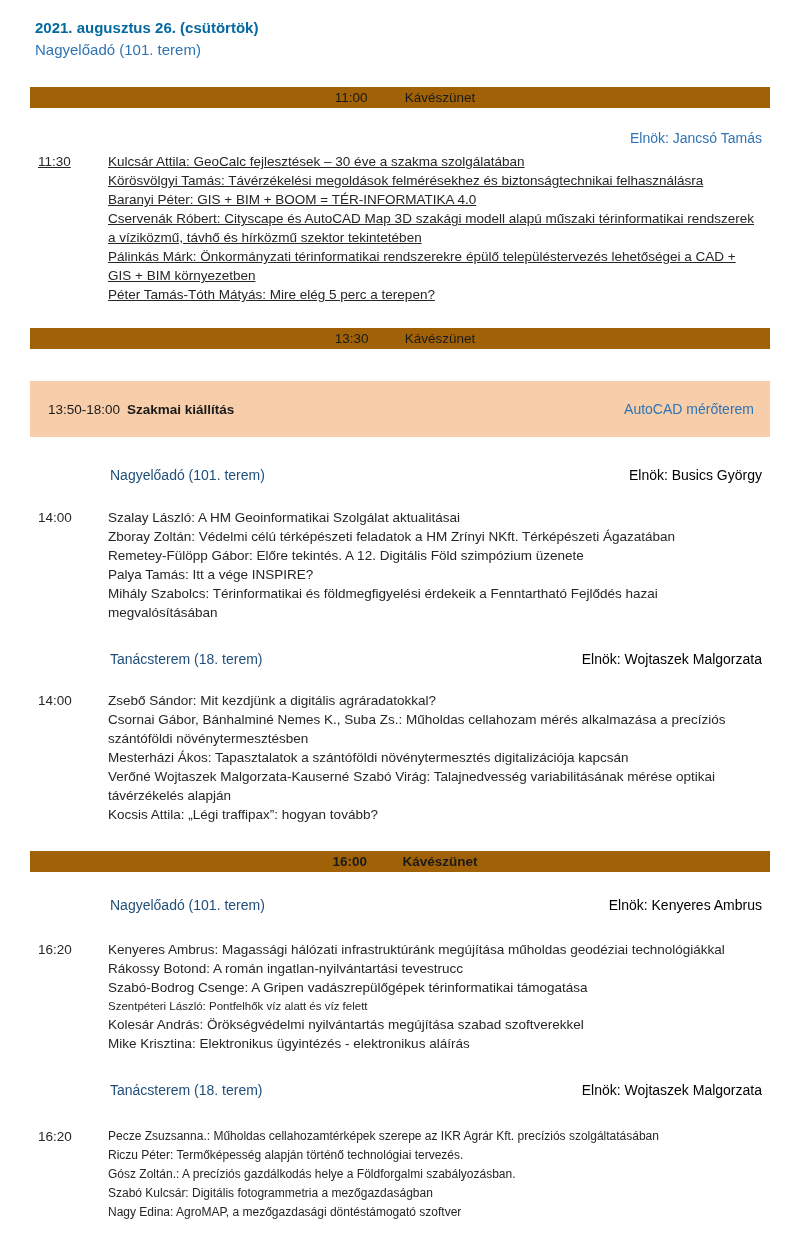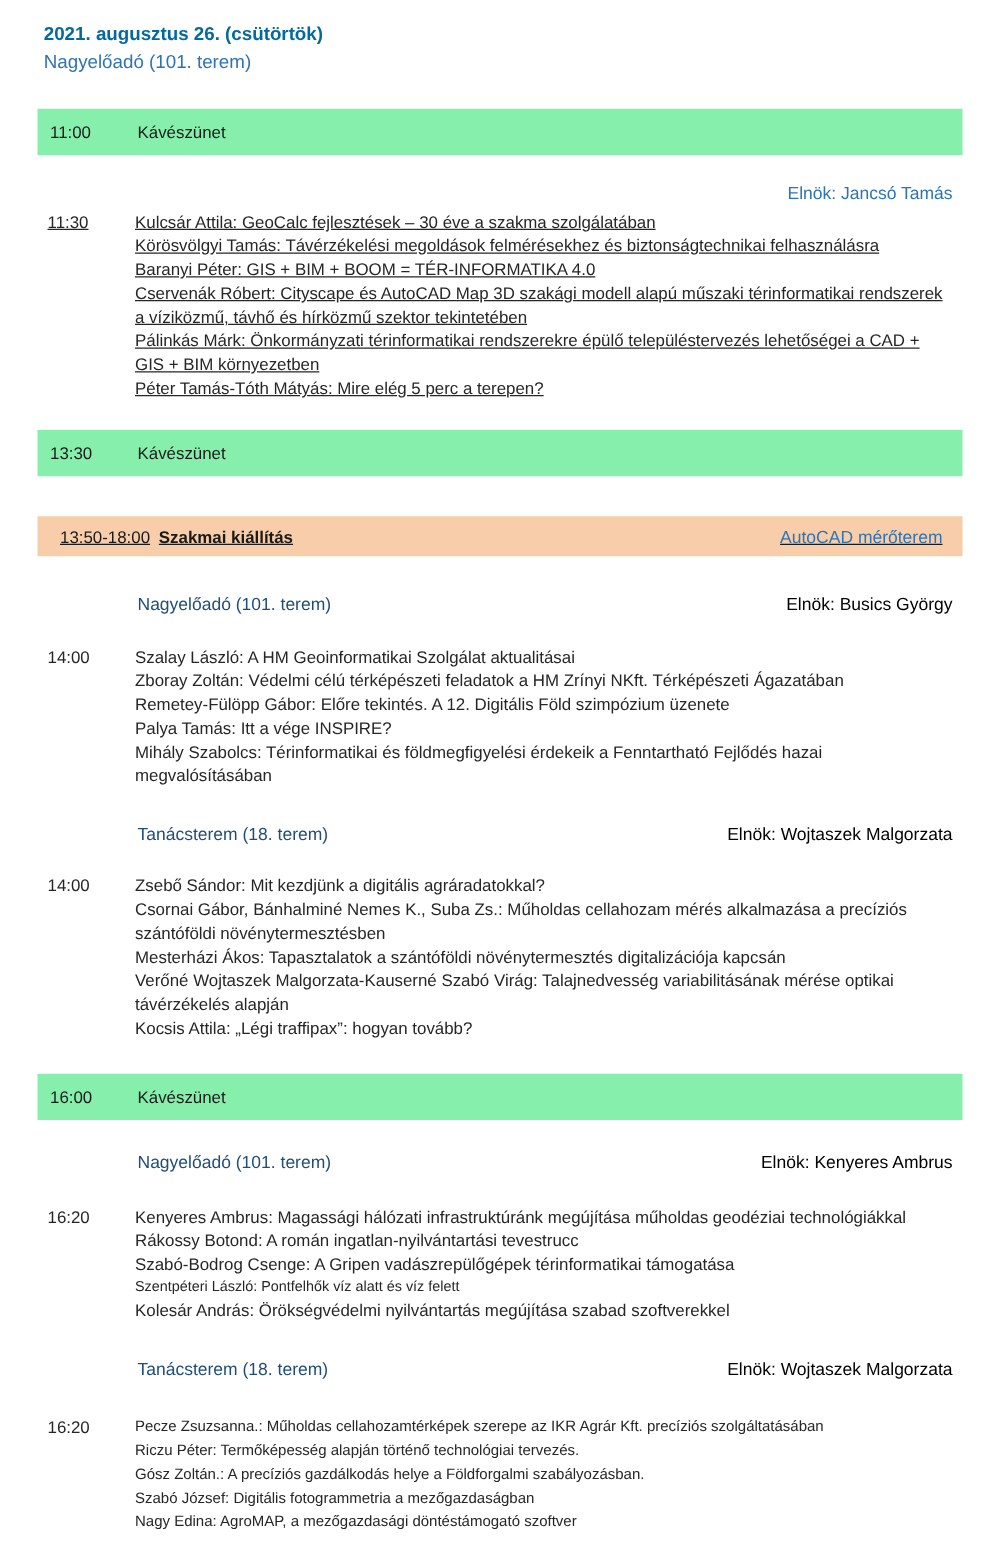--- a/index.html
+++ b/index.html
@@ -19,49 +19,48 @@
     font-weight: bold; color: #0369a1;
   }
   .room-top {
     font-size: 15px; line-height: 20px;
     color: #2E74B5; margin-top: 2px;
   }
 
   
   .graybar {
     display: flex; align-items: center;
-    background: #86efac;
-    height: 37px;
+    background: #a16207;
+    height: 21px;
     margin-left: -5px; margin-right: -8px;
-    font-size: 13.5px; color: #1a1a1a;
+    font-size: 13.5px; color: #1a1a1a; justify-content: center;
   }
   .graybar .bar-time { flex: 0 0 70px; padding-left: 10px; }
   .graybar.b1 { margin-top: 27px; }
   .graybar.b2 { margin-top: 24px; }
-  .graybar.b3 { margin-top: 27px; }
+  .graybar.b3 { margin-top: 27px; font-weight: bold; }
 
   
   .chair-line {
     text-align: right;
     font-size: 14px; line-height: 17px;
     color: #2E74B5;
     margin-top: 22px;
   }
 
   
   .orangebar {
     display: flex; align-items: center;
     background: #F8CDA9;
-    height: 32px;
+    height: 56px;
     margin-left: -5px; margin-right: -8px;
     padding-left: 18px; padding-right: 16px;
     box-sizing: border-box;
     font-size: 13.5px; color: #1a1a1a;
     margin-top: 32px;
-    text-decoration: underline;
   }
   .orangebar .ex-time { margin-right: 7px; }
   .orangebar .ex-title { font-weight: bold; }
   .orangebar .ex-room { margin-left: auto; color: #2E74B5; font-size: 14px; }
 
   
   .sheader {
     display: flex; justify-content: space-between; align-items: baseline;
     margin-left: 75px;
     font-size: 14px; line-height: 17px;
@@ -171,32 +170,33 @@
   </div>
 
   <div class="session s4">
     <div class="time">16:20</div>
     <div class="talks">
       <div class="talk">Kenyeres Ambrus: Magassági hálózati infrastruktúránk megújítása műholdas geodéziai technológiákkal</div>
       <div class="talk">Rákossy Botond: A román ingatlan-nyilvántartási tevestrucc</div>
       <div class="talk">Szabó-Bodrog Csenge: A Gripen vadászrepülőgépek térinformatikai támogatása</div>
       <div class="talk sm">Szentpéteri László: Pontfelhők víz alatt és víz felett</div>
       <div class="talk">Kolesár András: Örökségvédelmi nyilvántartás megújítása szabad szoftverekkel</div>
+      <div class="talk">Mike Krisztina: Elektronikus ügyintézés - elektronikus aláírás</div>
     </div>
   </div>
 
   <div class="sheader h5">
     <span class="sh-room">Tanácsterem (18. terem)</span>
     <span class="sh-chair">Elnök: Wojtaszek Malgorzata</span>
   </div>
 
   <div class="session s5">
     <div class="time">16:20</div>
     <div class="talks talks-small">
       <div class="talk">Pecze Zsuzsanna.: Műholdas cellahozamtérképek szerepe az IKR Agrár Kft. precíziós szolgáltatásában</div>
       <div class="talk">Riczu Péter: Termőképesség alapján történő technológiai tervezés.</div>
       <div class="talk">Gósz Zoltán.: A precíziós gazdálkodás helye a Földforgalmi szabályozásban.</div>
-      <div class="talk">Szabó József: Digitális fotogrammetria a mezőgazdaságban</div>
+      <div class="talk">Szabó Kulcsár: Digitális fotogrammetria a mezőgazdaságban</div>
       <div class="talk">Nagy Edina: AgroMAP, a mezőgazdasági döntéstámogató szoftver</div>
     </div>
   </div>
 
 </div>
 
 </body></html>

